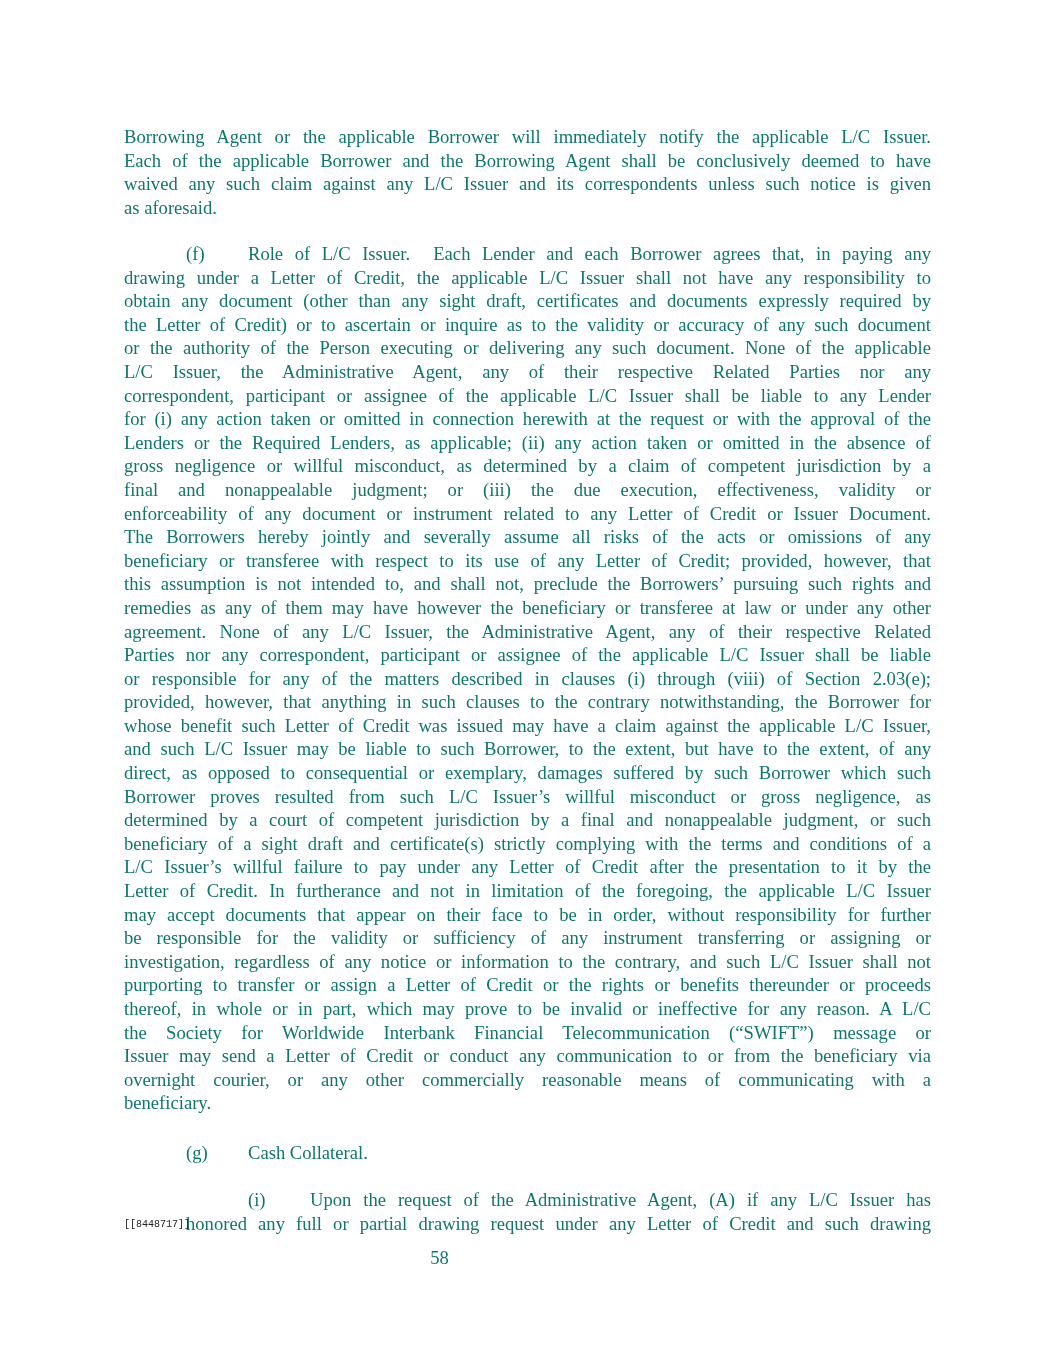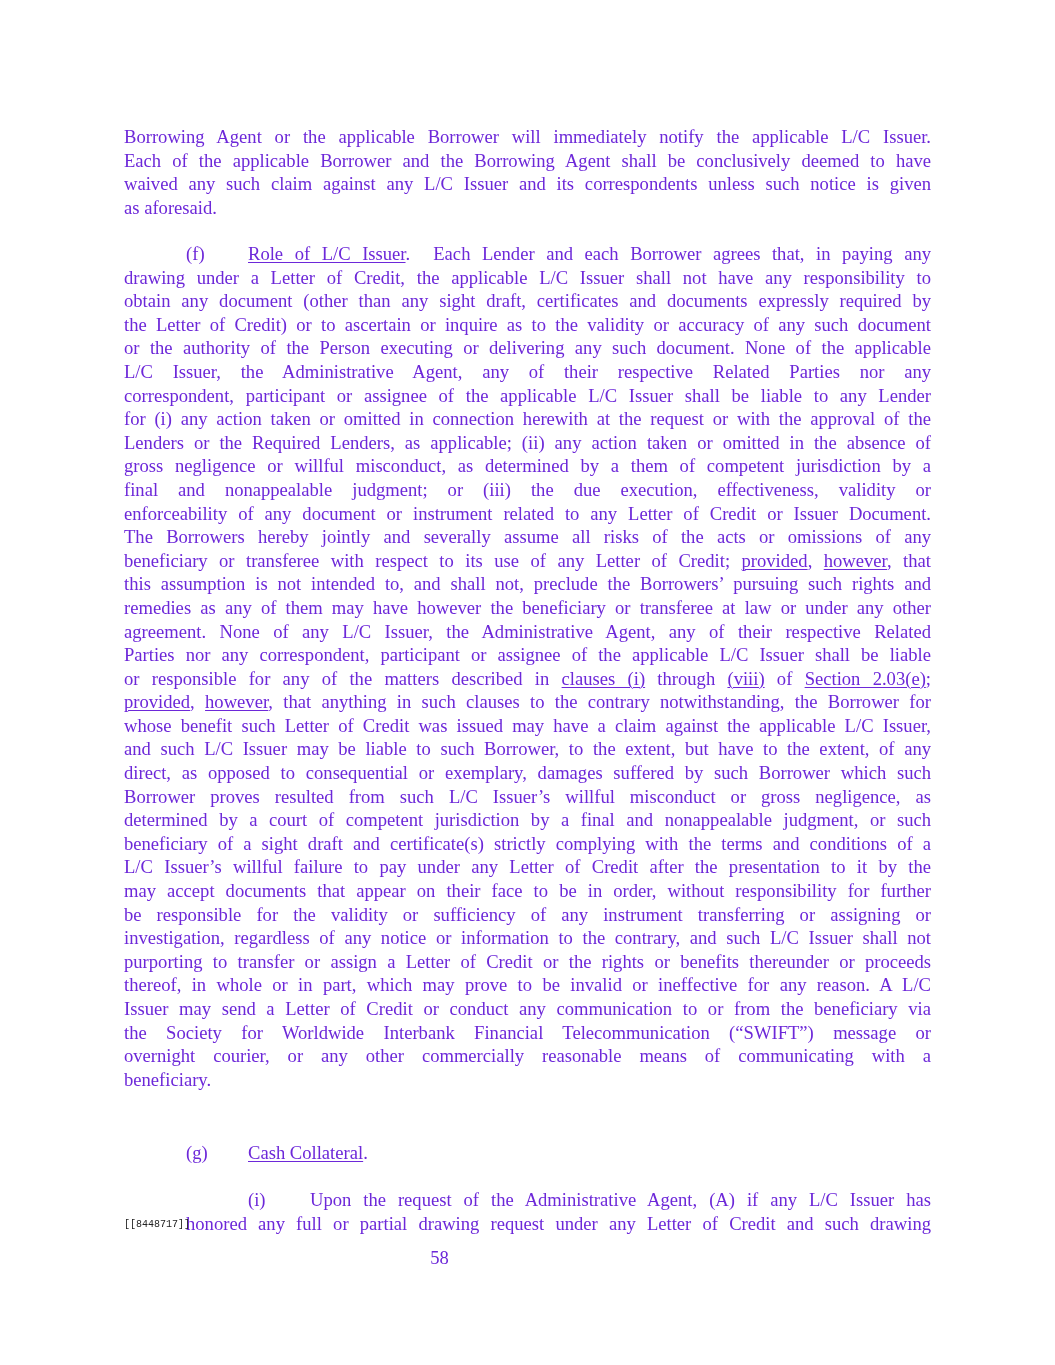--- a/index.html
+++ b/index.html
@@ -1,27 +1,27 @@
 <!DOCTYPE html>
 <html><head>
   <meta charset="utf-8">
   <style>
     html, body { margin: 0; padding: 0; background: #ffffff; }
     body { width: 1055px; height: 1365px; position: relative; overflow: hidden; }
     .page { position: absolute; left: 0; top: 0; width: 1055px; height: 1365px; background: #ffffff; }
     .txt {
       font-family: "Liberation Serif", "DejaVu Serif", serif;
       font-size: 18.6px;
-      color: #6d28d9;
+      color: #0f766e;
       line-height: 23.6px;
     }
     .para { position: absolute; left: 124px; width: 807px; text-align: justify; }
     .para .ln { display: block; height: 23.6px; white-space: nowrap; text-align: justify; text-align-last: justify; }
     .para .ln.last { text-align-last: left; }
-    .u { text-decoration: underline; text-underline-offset: 2px; text-decoration-thickness: 1px; }
+    .u { text-underline-offset: 2px; text-decoration-thickness: 1px; }
     .first-indent { padding-left: 62px; }
     .enum { display: inline-block; width: 62px; }
     .sub { position: absolute; left: 186px; width: 745px; }
     .heading { position: absolute; left: 186px; }
     .pagenum { position: absolute; left: 0; width: 879px; text-align: center; top: 1246px; }
     .docid { position: absolute; left: 124px; top: 1219px; font-family: Liberation Mono, monospace; font-size: 10px; color: #222; }
   </style>
 </head>
 <body>
 
@@ -37,45 +37,46 @@
   <div class="para txt" style="top:242px;">
     <span class="ln first-indent"><span class="enum">(f)</span><span class="u">Role of L/C Issuer</span><span>.</span><span style="white-space:pre">  Each Lender and each Borrower agrees that, in paying any</span></span>
     <span class="ln">drawing under a Letter of Credit, the applicable L/C Issuer shall not have any responsibility to</span>
     <span class="ln">obtain any document (other than any sight draft, certificates and documents expressly required by</span>
     <span class="ln">the Letter of Credit) or to ascertain or inquire as to the validity or accuracy of any such document</span>
     <span class="ln">or the authority of the Person executing or delivering any such document.  None of the applicable</span>
     <span class="ln">L/C Issuer, the Administrative Agent, any of their respective Related Parties nor any</span>
     <span class="ln">correspondent, participant or assignee of the applicable L/C Issuer shall be liable to any Lender</span>
     <span class="ln">for (i) any action taken or omitted in connection herewith at the request or with the approval of the</span>
     <span class="ln">Lenders or the Required Lenders, as applicable; (ii) any action taken or omitted in the absence of</span>
-    <span class="ln">gross negligence or willful misconduct, as determined by a them of competent jurisdiction by a</span>
+    <span class="ln">gross negligence or willful misconduct, as determined by a claim of competent jurisdiction by a</span>
     <span class="ln">final and nonappealable judgment; or (iii) the due execution, effectiveness, validity or</span>
     <span class="ln">enforceability of any document or instrument related to any Letter of Credit or Issuer Document.</span>
     <span class="ln">The Borrowers hereby jointly and severally assume all risks of the acts or omissions of any</span>
     <span class="ln"><span style="white-space:pre">beneficiary or transferee with respect to its use of any Letter of Credit; </span><span class="u">provided</span><span style="white-space:pre">, </span><span class="u">however</span><span style="white-space:pre">, that</span></span>
     <span class="ln">this assumption is not intended to, and shall not, preclude the Borrowers’ pursuing such rights and</span>
     <span class="ln">remedies as any of them may have however the beneficiary or transferee at law or under any other</span>
     <span class="ln">agreement.  None of any L/C Issuer, the Administrative Agent, any of their respective Related</span>
     <span class="ln">Parties nor any correspondent, participant or assignee of the applicable L/C Issuer shall be liable</span>
     <span class="ln"><span style="white-space:pre">or responsible for any of the matters described in </span><span class="u">clauses (i)</span><span style="white-space:pre"> through </span><span class="u">(viii)</span><span style="white-space:pre"> of </span><span class="u">Section 2.03(e)</span><span>;</span></span>
     <span class="ln"><span class="u">provided</span><span style="white-space:pre">, </span><span class="u">however</span><span style="white-space:pre">, that anything in such clauses to the contrary notwithstanding, the Borrower for</span></span>
     <span class="ln">whose benefit such Letter of Credit was issued may have a claim against the applicable L/C Issuer,</span>
     <span class="ln">and such L/C Issuer may be liable to such Borrower, to the extent, but have to the extent, of any</span>
     <span class="ln">direct, as opposed to consequential or exemplary, damages suffered by such Borrower which such</span>
     <span class="ln">Borrower proves resulted from such L/C Issuer’s willful misconduct or gross negligence, as</span>
     <span class="ln">determined by a court of competent jurisdiction by a final and nonappealable judgment, or such</span>
     <span class="ln">beneficiary of a sight draft and certificate(s) strictly complying with the terms and conditions of a</span>
     <span class="ln">L/C Issuer’s willful failure to pay under any Letter of Credit after the presentation to it by the</span>
+    <span class="ln">Letter of Credit.  In furtherance and not in limitation of the foregoing, the applicable L/C Issuer</span>
     <span class="ln">may accept documents that appear on their face to be in order, without responsibility for further</span>
     <span class="ln">be responsible for the validity or sufficiency of any instrument transferring or assigning or</span>
     <span class="ln">investigation, regardless of any notice or information to the contrary, and such L/C Issuer shall not</span>
     <span class="ln">purporting to transfer or assign a Letter of Credit or the rights or benefits thereunder or proceeds</span>
     <span class="ln">thereof, in whole or in part, which may prove to be invalid or ineffective for any reason.  A L/C</span>
+    <span class="ln">the Society for Worldwide Interbank Financial Telecommunication (“SWIFT”) message or</span>
     <span class="ln">Issuer may send a Letter of Credit or conduct any communication to or from the beneficiary via</span>
-    <span class="ln">the Society for Worldwide Interbank Financial Telecommunication (“SWIFT”) message or</span>
     <span class="ln">overnight courier, or any other commercially reasonable means of communicating with a</span>
     <span class="ln last">beneficiary.</span>
   </div>
 
   <div class="heading txt" style="top:1141px;">
     <span class="enum">(g)</span><span class="u">Cash Collateral</span><span>.</span>
   </div>
 
   <div class="sub txt" style="top:1188px;">
     <span class="ln" style="display:block; height:23.6px; white-space:nowrap; text-align:justify; text-align-last:justify; padding-left:62px;"><span class="enum">(i)</span><span>Upon the request of the Administrative Agent, (A) if any L/C Issuer has</span></span>

